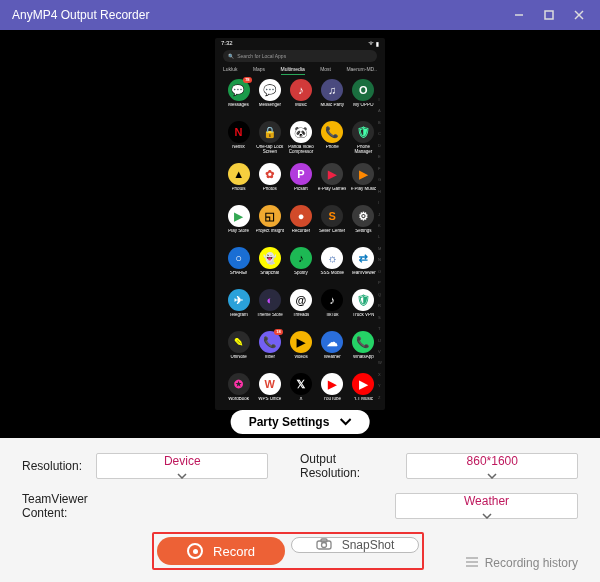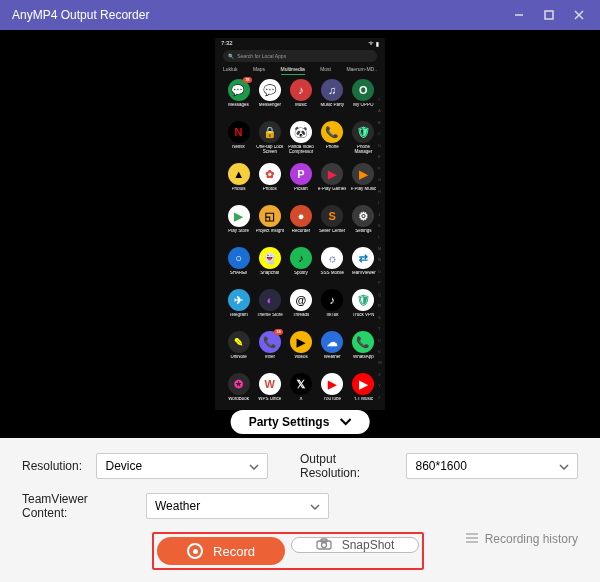--- a/index.html
+++ b/index.html
@@ -161,41 +161,43 @@
   }
   .settings-panel {
     background: #f5f5f5;
     padding: 14px 22px 12px;
   }
   .settings-row {
     display: flex;
     align-items: center;
     gap: 14px;
     margin-bottom: 12px;
+    justify-content: space-between;
   }
   .setting-label {
     font-size: 12px;
     color: #222;
   }
   .select {
     border: 1px solid #ccc;
     background: #fff;
     height: 24px;
     border-radius: 2px;
     display: flex;
     align-items: center;
     justify-content: space-between;
     padding: 0 8px;
     font-size: 12px;
-    color: #000000;
+    color: #be185d;
     cursor: pointer;
+    flex-direction: column;
   }
   .bottom-bar {
     display: flex;
-    align-items: flex-start;
+    align-items: flex-end;
     gap: 10px;
     margin-top: 10px;
   }
   .highlight-box {
     border: 2px solid #e33;
     padding: 3px;
     display: flex;
     gap: 6px;
     border-radius: 2px;
   }

